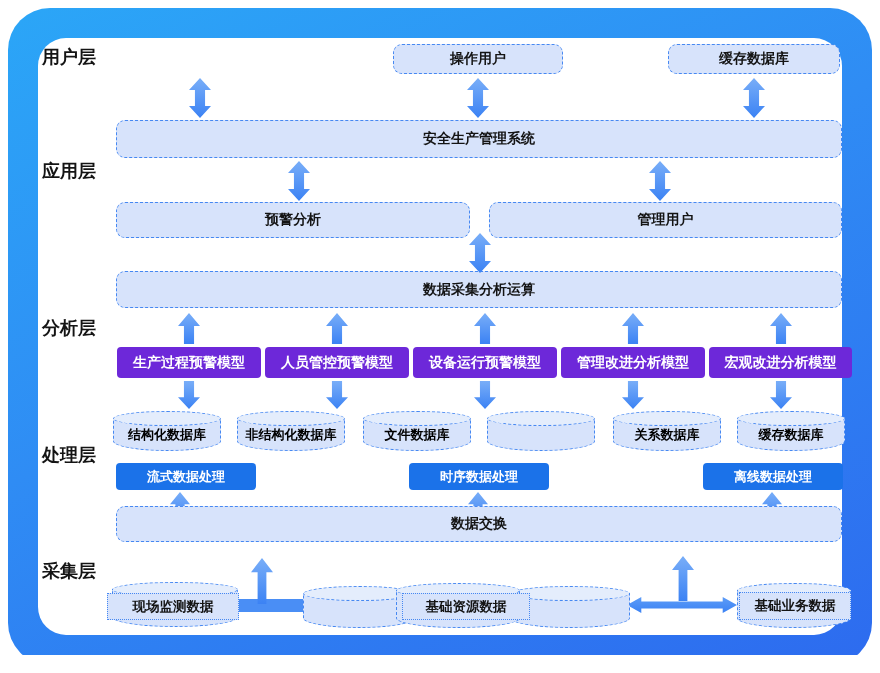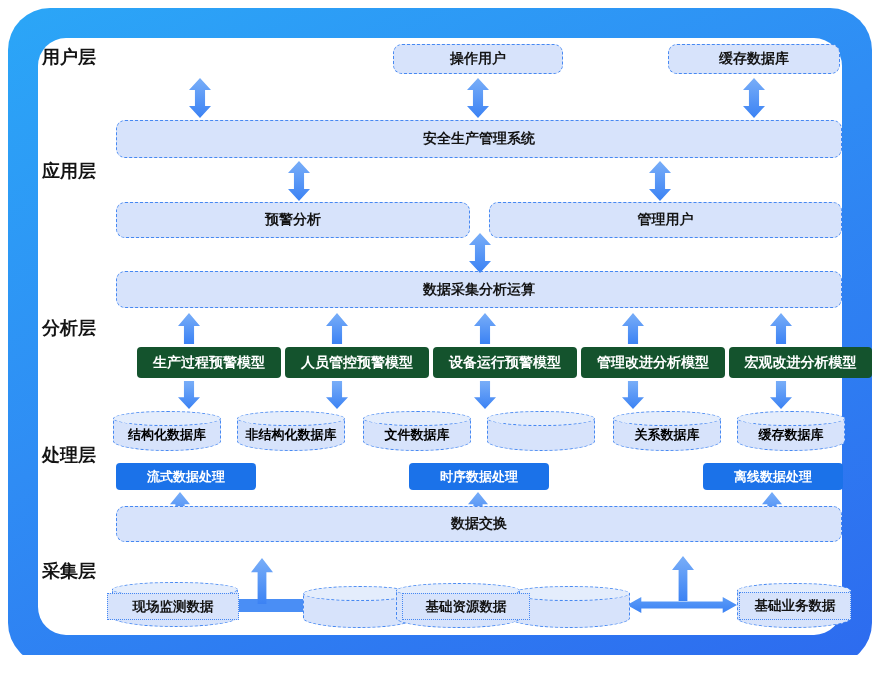--- a/index.html
+++ b/index.html
@@ -21,25 +21,24 @@
     position:absolute;font-size:18px;font-weight:700;color:#141414;
     white-space:nowrap;line-height:22px;
   }
   .dbox{
     position:absolute;background:#d7e3fb;border:1.5px dashed #4688f2;
     border-radius:9px;display:flex;align-items:center;justify-content:center;
     font-size:14px;font-weight:700;color:#141414;box-sizing:border-box;
     white-space:nowrap;
   }
   .model{
-    position:absolute;background:#14532d;border-radius:4px;
+    position:absolute;background:#6d28d9;border-radius:4px;
     display:flex;align-items:center;justify-content:center;
     font-size:14px;font-weight:700;color:#ffffff;box-sizing:border-box;
     white-space:nowrap;
-    margin-left:20px;
   }
   .proc{
     position:absolute;background:#1b72e9;border-radius:4px;
     display:flex;align-items:center;justify-content:center;
     font-size:13px;font-weight:700;color:#ffffff;box-sizing:border-box;
     white-space:nowrap;
   }
   
   .arr{position:absolute;background:linear-gradient(180deg,#79aef8 0%,#3b82f4 100%);}
   .arr-dv{clip-path:polygon(50% 0,100% 30%,73% 30%,73% 70%,100% 70%,50% 100%,0 70%,27% 70%,27% 30%,0 30%);}

